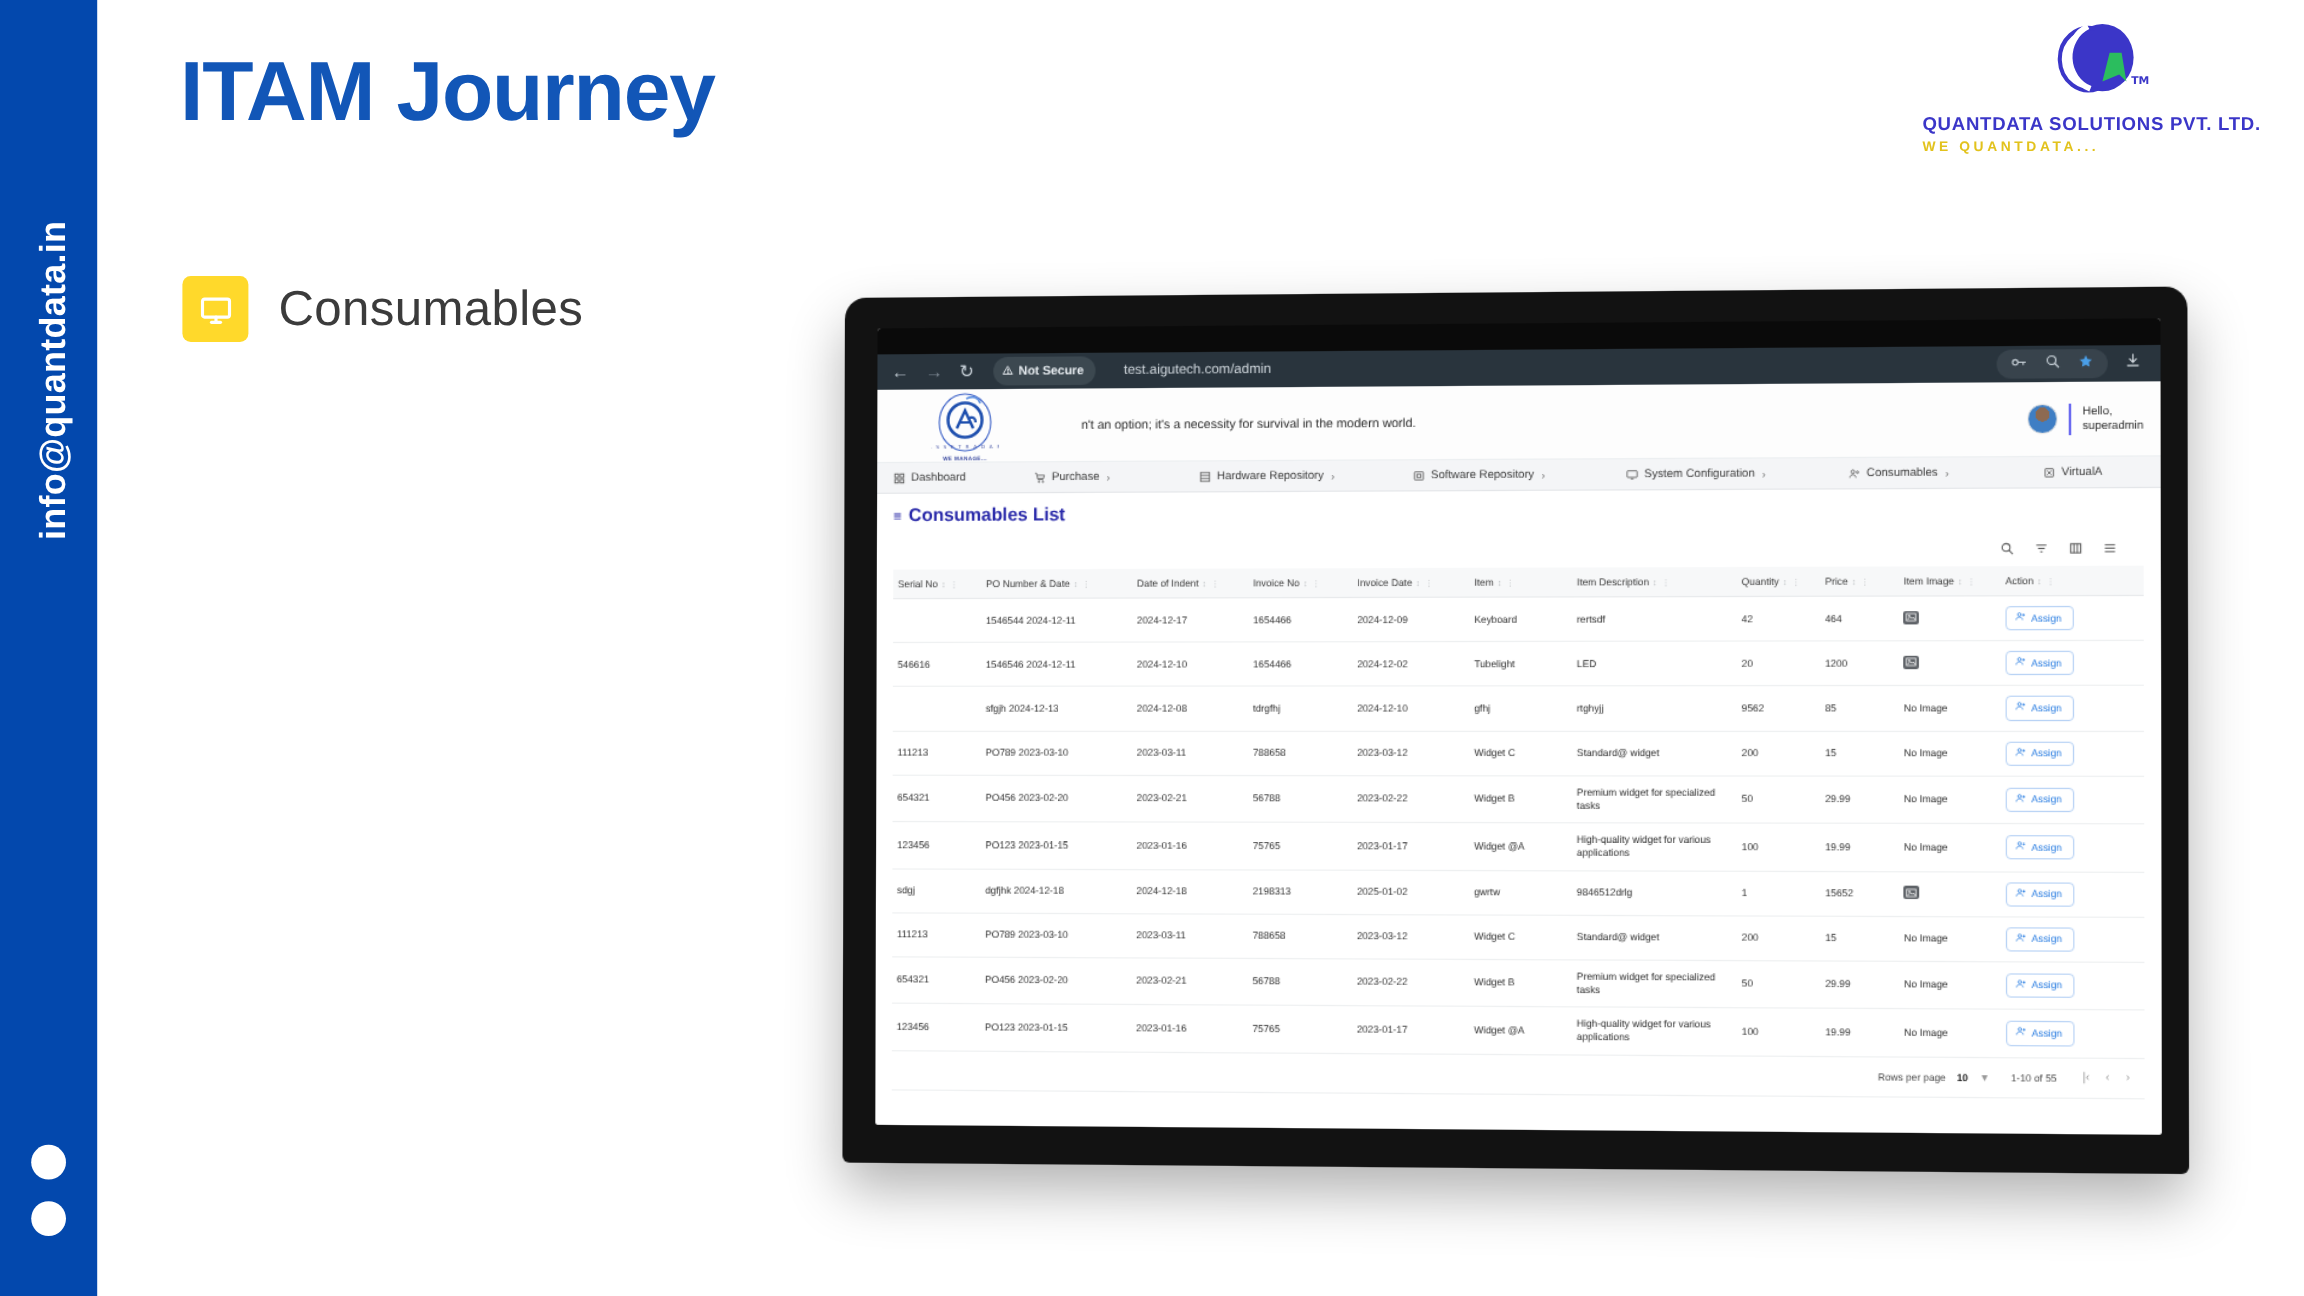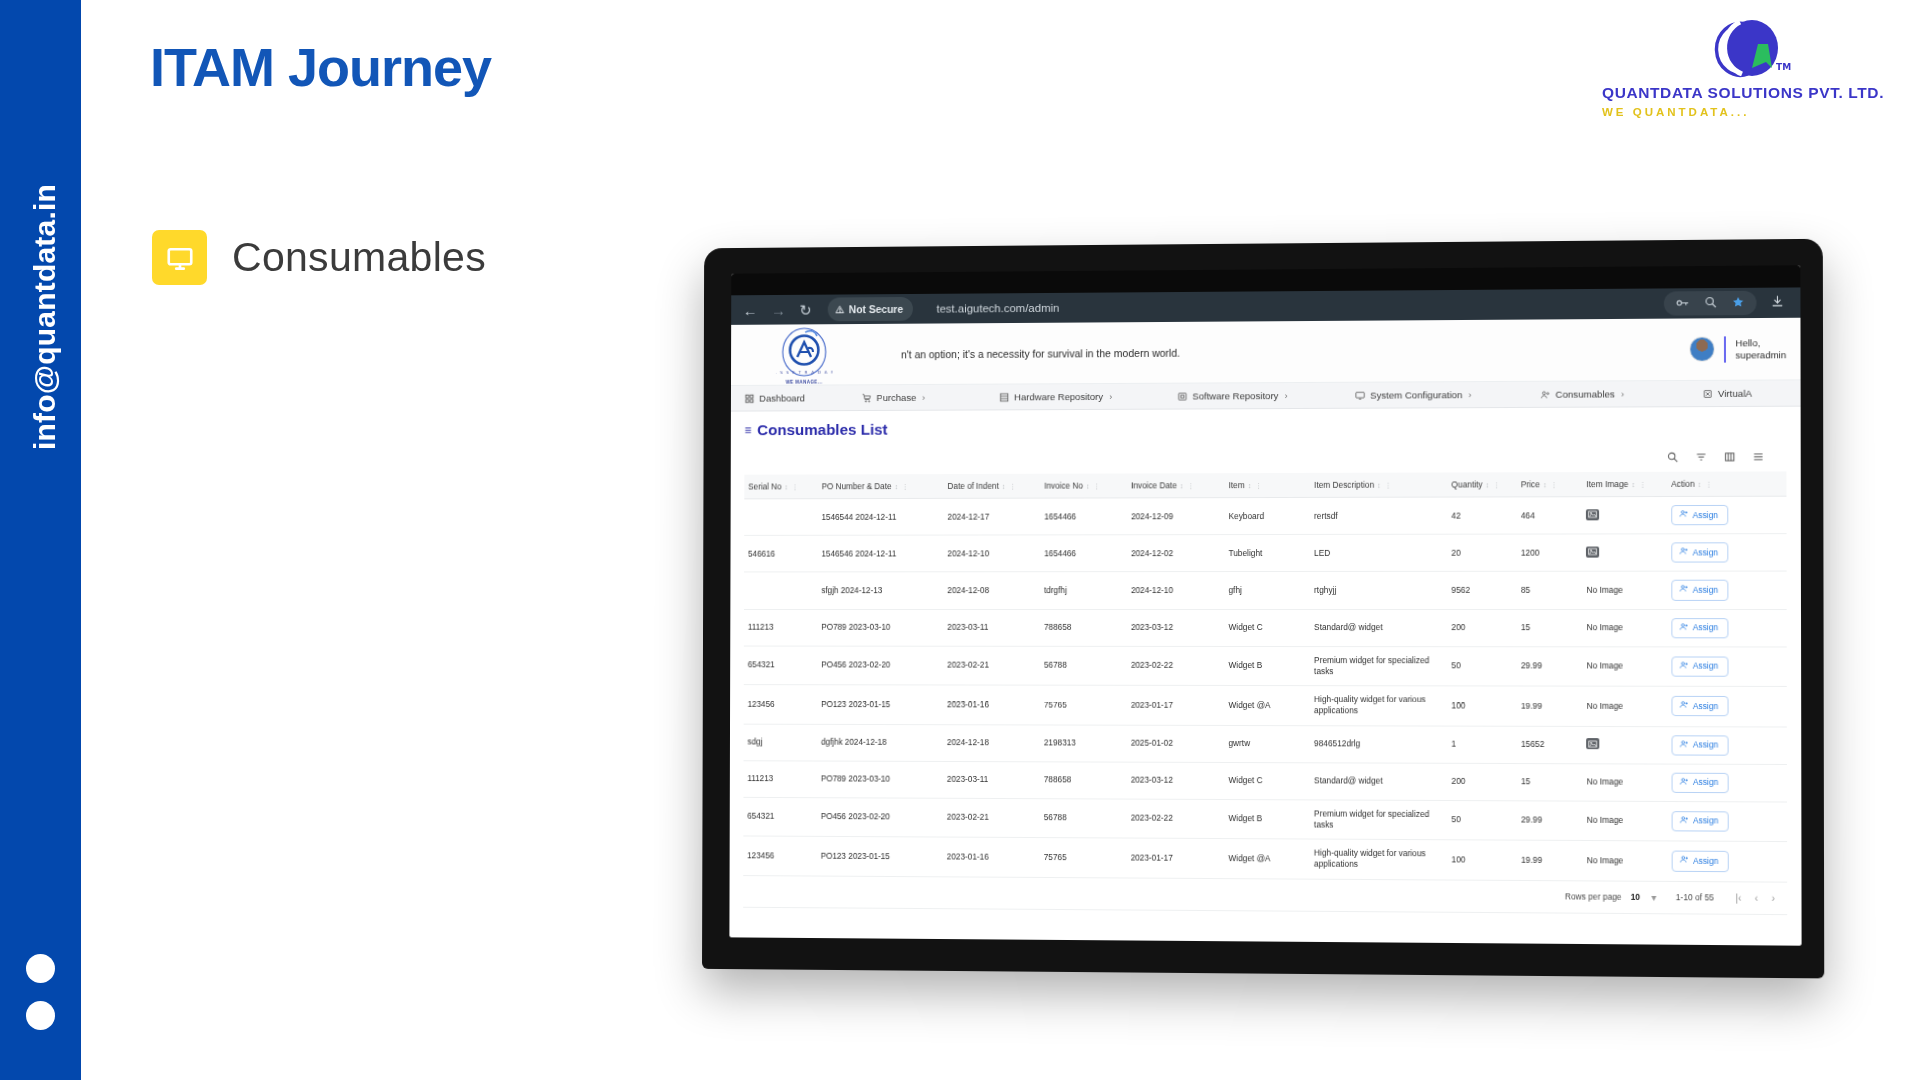--- a/index.html
+++ b/index.html
@@ -26,36 +26,36 @@
     font-size: 30px; font-weight: 600; letter-spacing: .2px;
     text-align: center;
     white-space: nowrap;
   }
   .rail-dots { position: absolute; left: 26px; bottom: 32px; }
   .rail-dot { width: 29px; height: 29px; border-radius: 50%; background: #fff; margin-bottom: 18px; }
 
   
   .slide-title {
     position: absolute; left: 150px; top: 36px;
-    font-size: 54px; font-weight: 700; color: #1256b7;
+    font-size: 70px; font-weight: 700; color: #1256b7;
     letter-spacing: -1px;
   }
 
   
   .sub-row { position: absolute; left: 152px; top: 230px; display: flex; align-items: center; gap: 25px; }
   .sub-icon {
     width: 55px; height: 55px; border-radius: 7px; background: #ffd92b;
     display: flex; align-items: center; justify-content: center;
   }
   .sub-label { font-size: 41px; color: #3b3b3b; font-weight: 400; letter-spacing: .3px; }
 
   
   .corp-logo { position: absolute; right: 18px; top: 14px; width: 300px; }
   .corp-mark { position: relative; height: 64px; }
-  .corp-name { font-size: 15.5px; font-weight: 700; color: #3b36c8; letter-spacing: .6px; margin-top: 6px; }
+  .corp-name { font-size: 15.5px; font-weight: 700; color: #3b36c8; letter-spacing: .6px; margin-top: 17px; }
   .corp-tag { font-size: 11.5px; font-weight: 700; color: #e2c21c; letter-spacing: 3px; margin-top: 4px; }
 
   
   .laptop { position: absolute; left: 695px; top: 243px; }
   .laptop-body {
     position: relative;
     width: 1122px; height: 730px;
     background: #121212;
     border-radius: 18px 18px 6px 6px;
     padding: 26px 22px 32px 28px;

